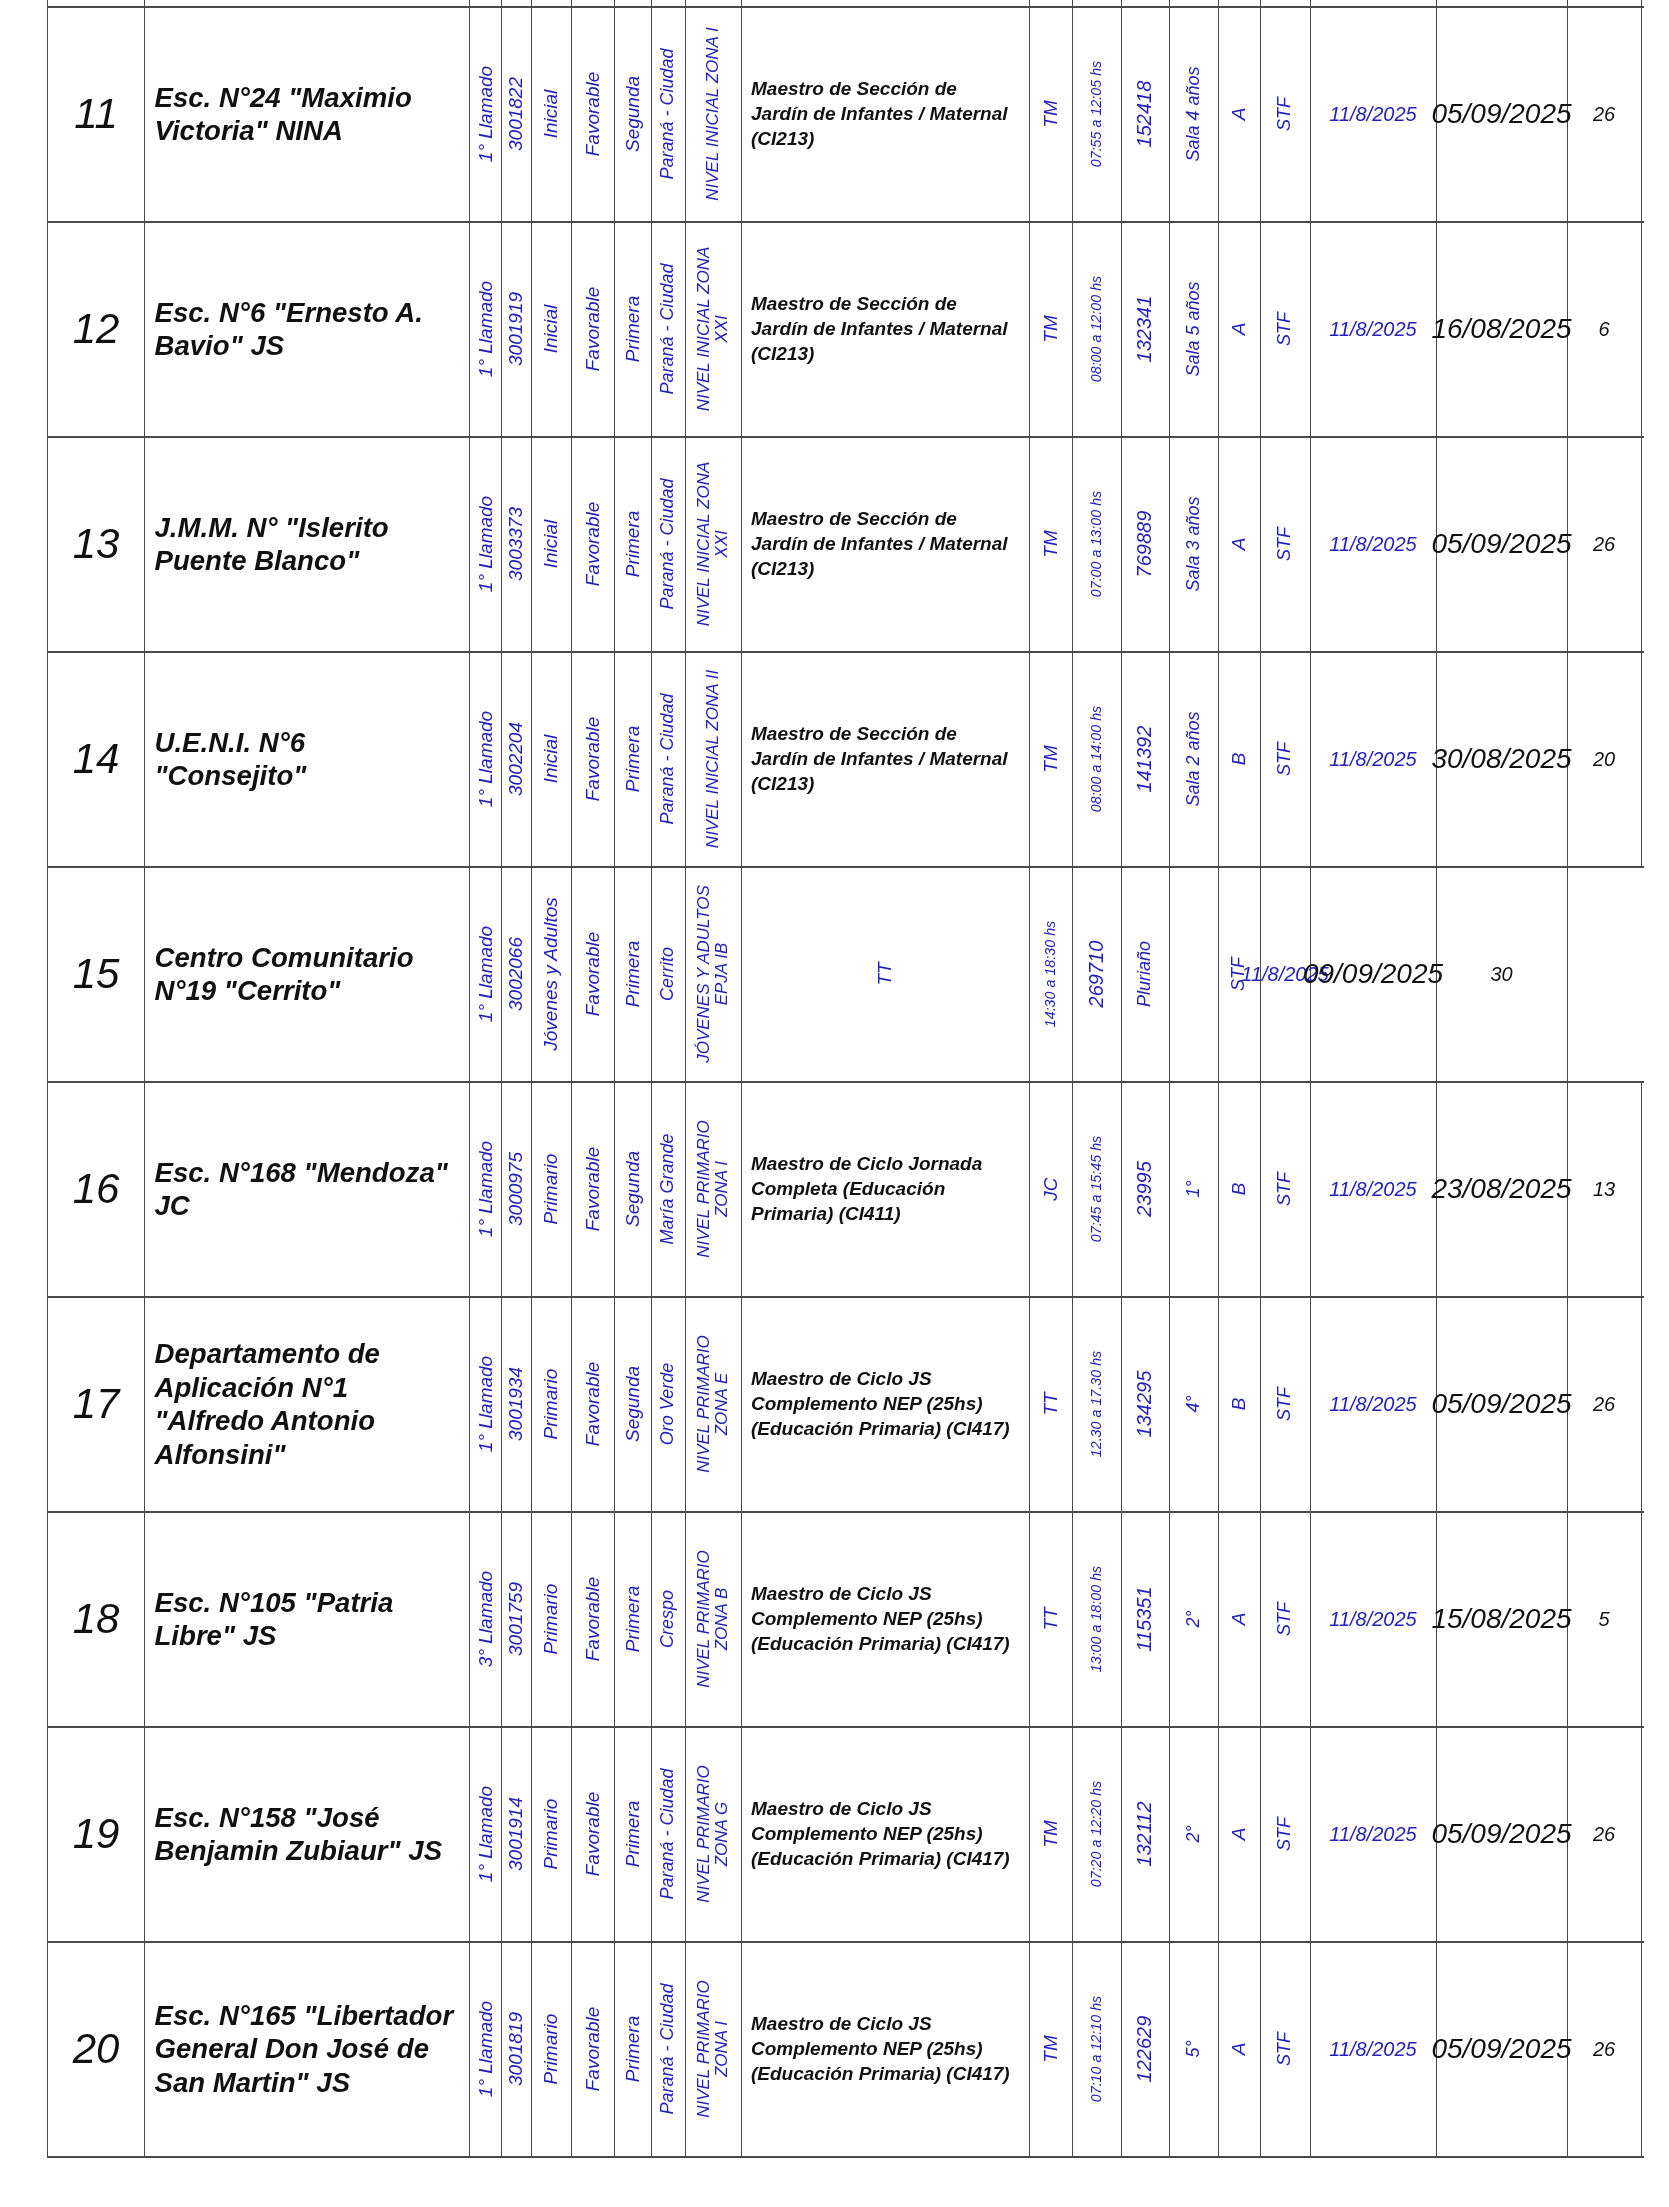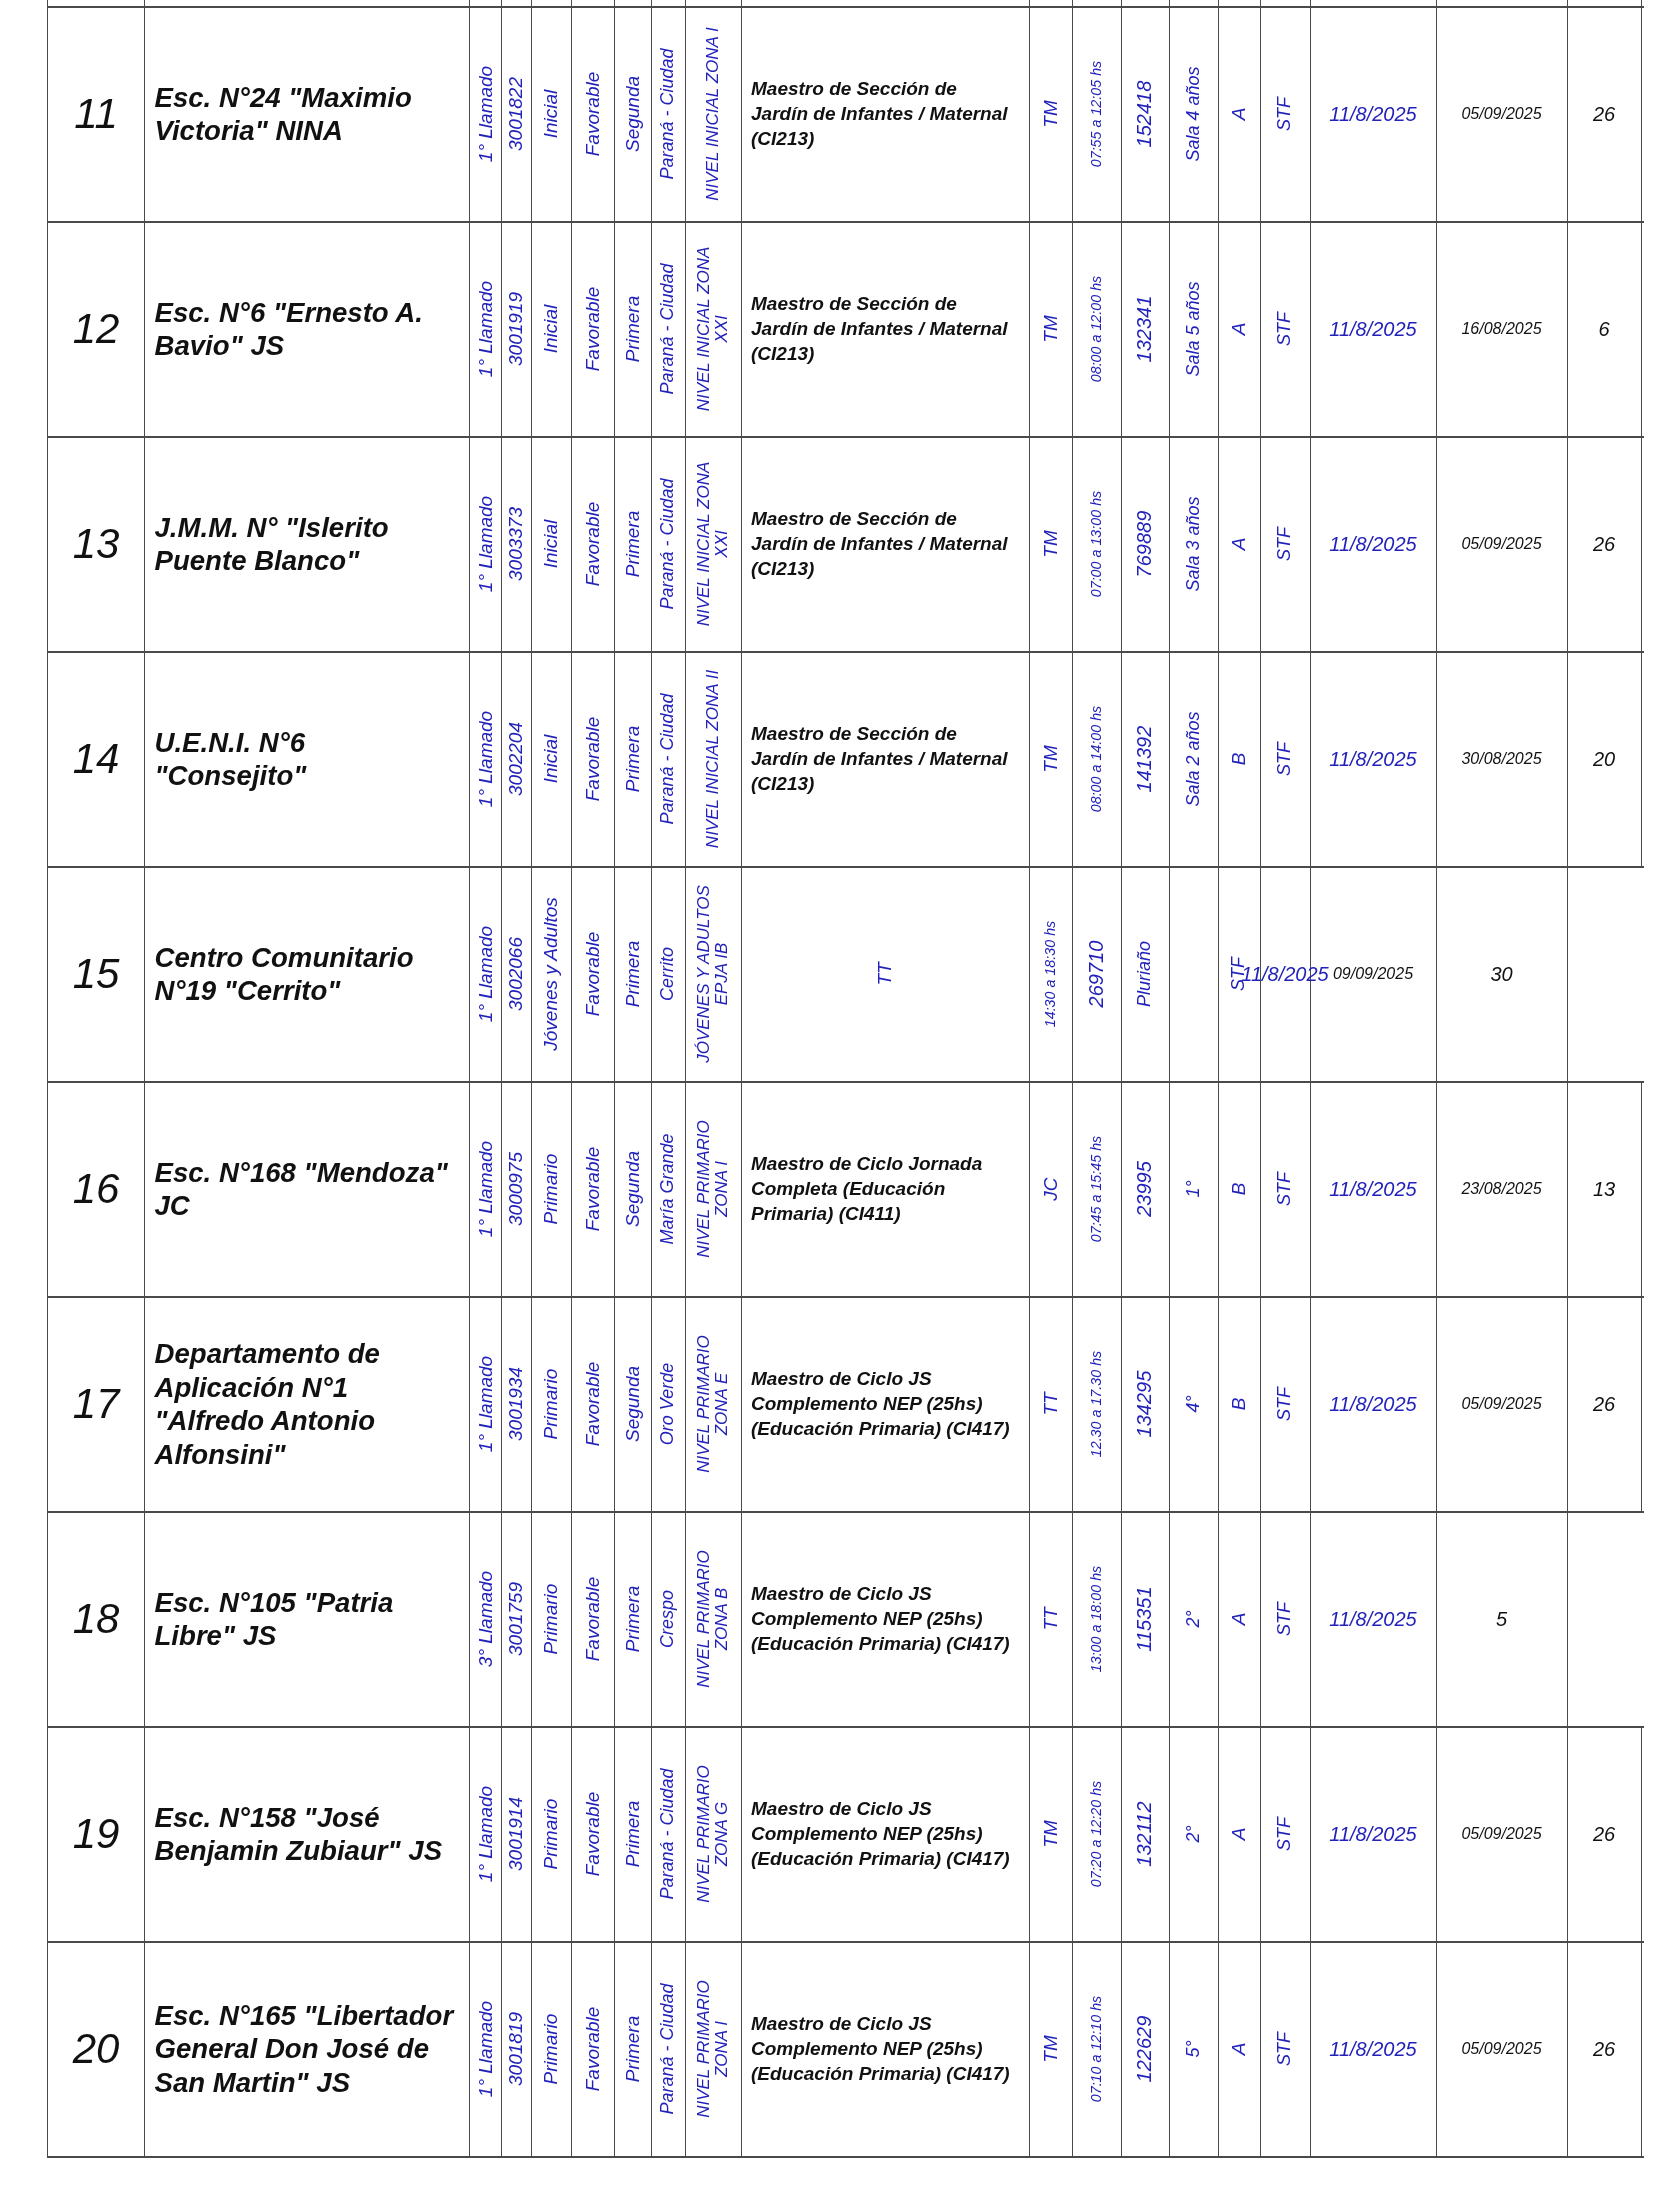--- a/index.html
+++ b/index.html
@@ -42,21 +42,21 @@
   .c-school{
     justify-content:flex-start;text-align:left;
     font-weight:bold;font-size:27.6px;line-height:1.22;
     padding:0 7.6px 0 9.5px;
   }
   .c-cargo{
     font-weight:bold;font-size:19px;line-height:1.3;
     text-align:left;padding:0 9.5px;
   }
   .c-fecha1{color:var(--blue);font-size:20px;}
-  .c-fecha2{font-size:16px;}
+  .c-fecha2{font-size:28px;}
   .c-dias{font-size:20px;}
   .vtext{
     position:absolute;left:50%;top:50%;
     width:228px;
     transform:translate(-50%,-50%) rotate(-90deg);
     display:flex;flex-direction:column;align-items:center;justify-content:center;
     color:var(--blue);
     text-align:center;
     font-size:19px;line-height:1.08;
     white-space:nowrap;
@@ -498,20 +498,21 @@
     <div class="cell c-rot c-grado">
       <span class="vtext">2°</span>
     </div>
     <div class="cell c-rot c-seccion">
       <span class="vtext">A</span>
     </div>
     <div class="cell c-rot c-caracter">
       <span class="vtext">STF</span>
     </div>
     <div class="cell c-fecha1">11/8/2025</div>
+    <div class="cell c-fecha2">15/08/2025</div>
     <div class="cell c-dias">5</div>
   </div>
 
   <div class="row">
     <div class="cell c-num">19</div>
     <div class="cell c-school">Esc. N°158 "José Benjamin Zubiaur" JS</div>
     <div class="cell c-rot c-llamado">
       <span class="vtext">1° Llamado</span>
     </div>
     <div class="cell c-rot c-codigo">

